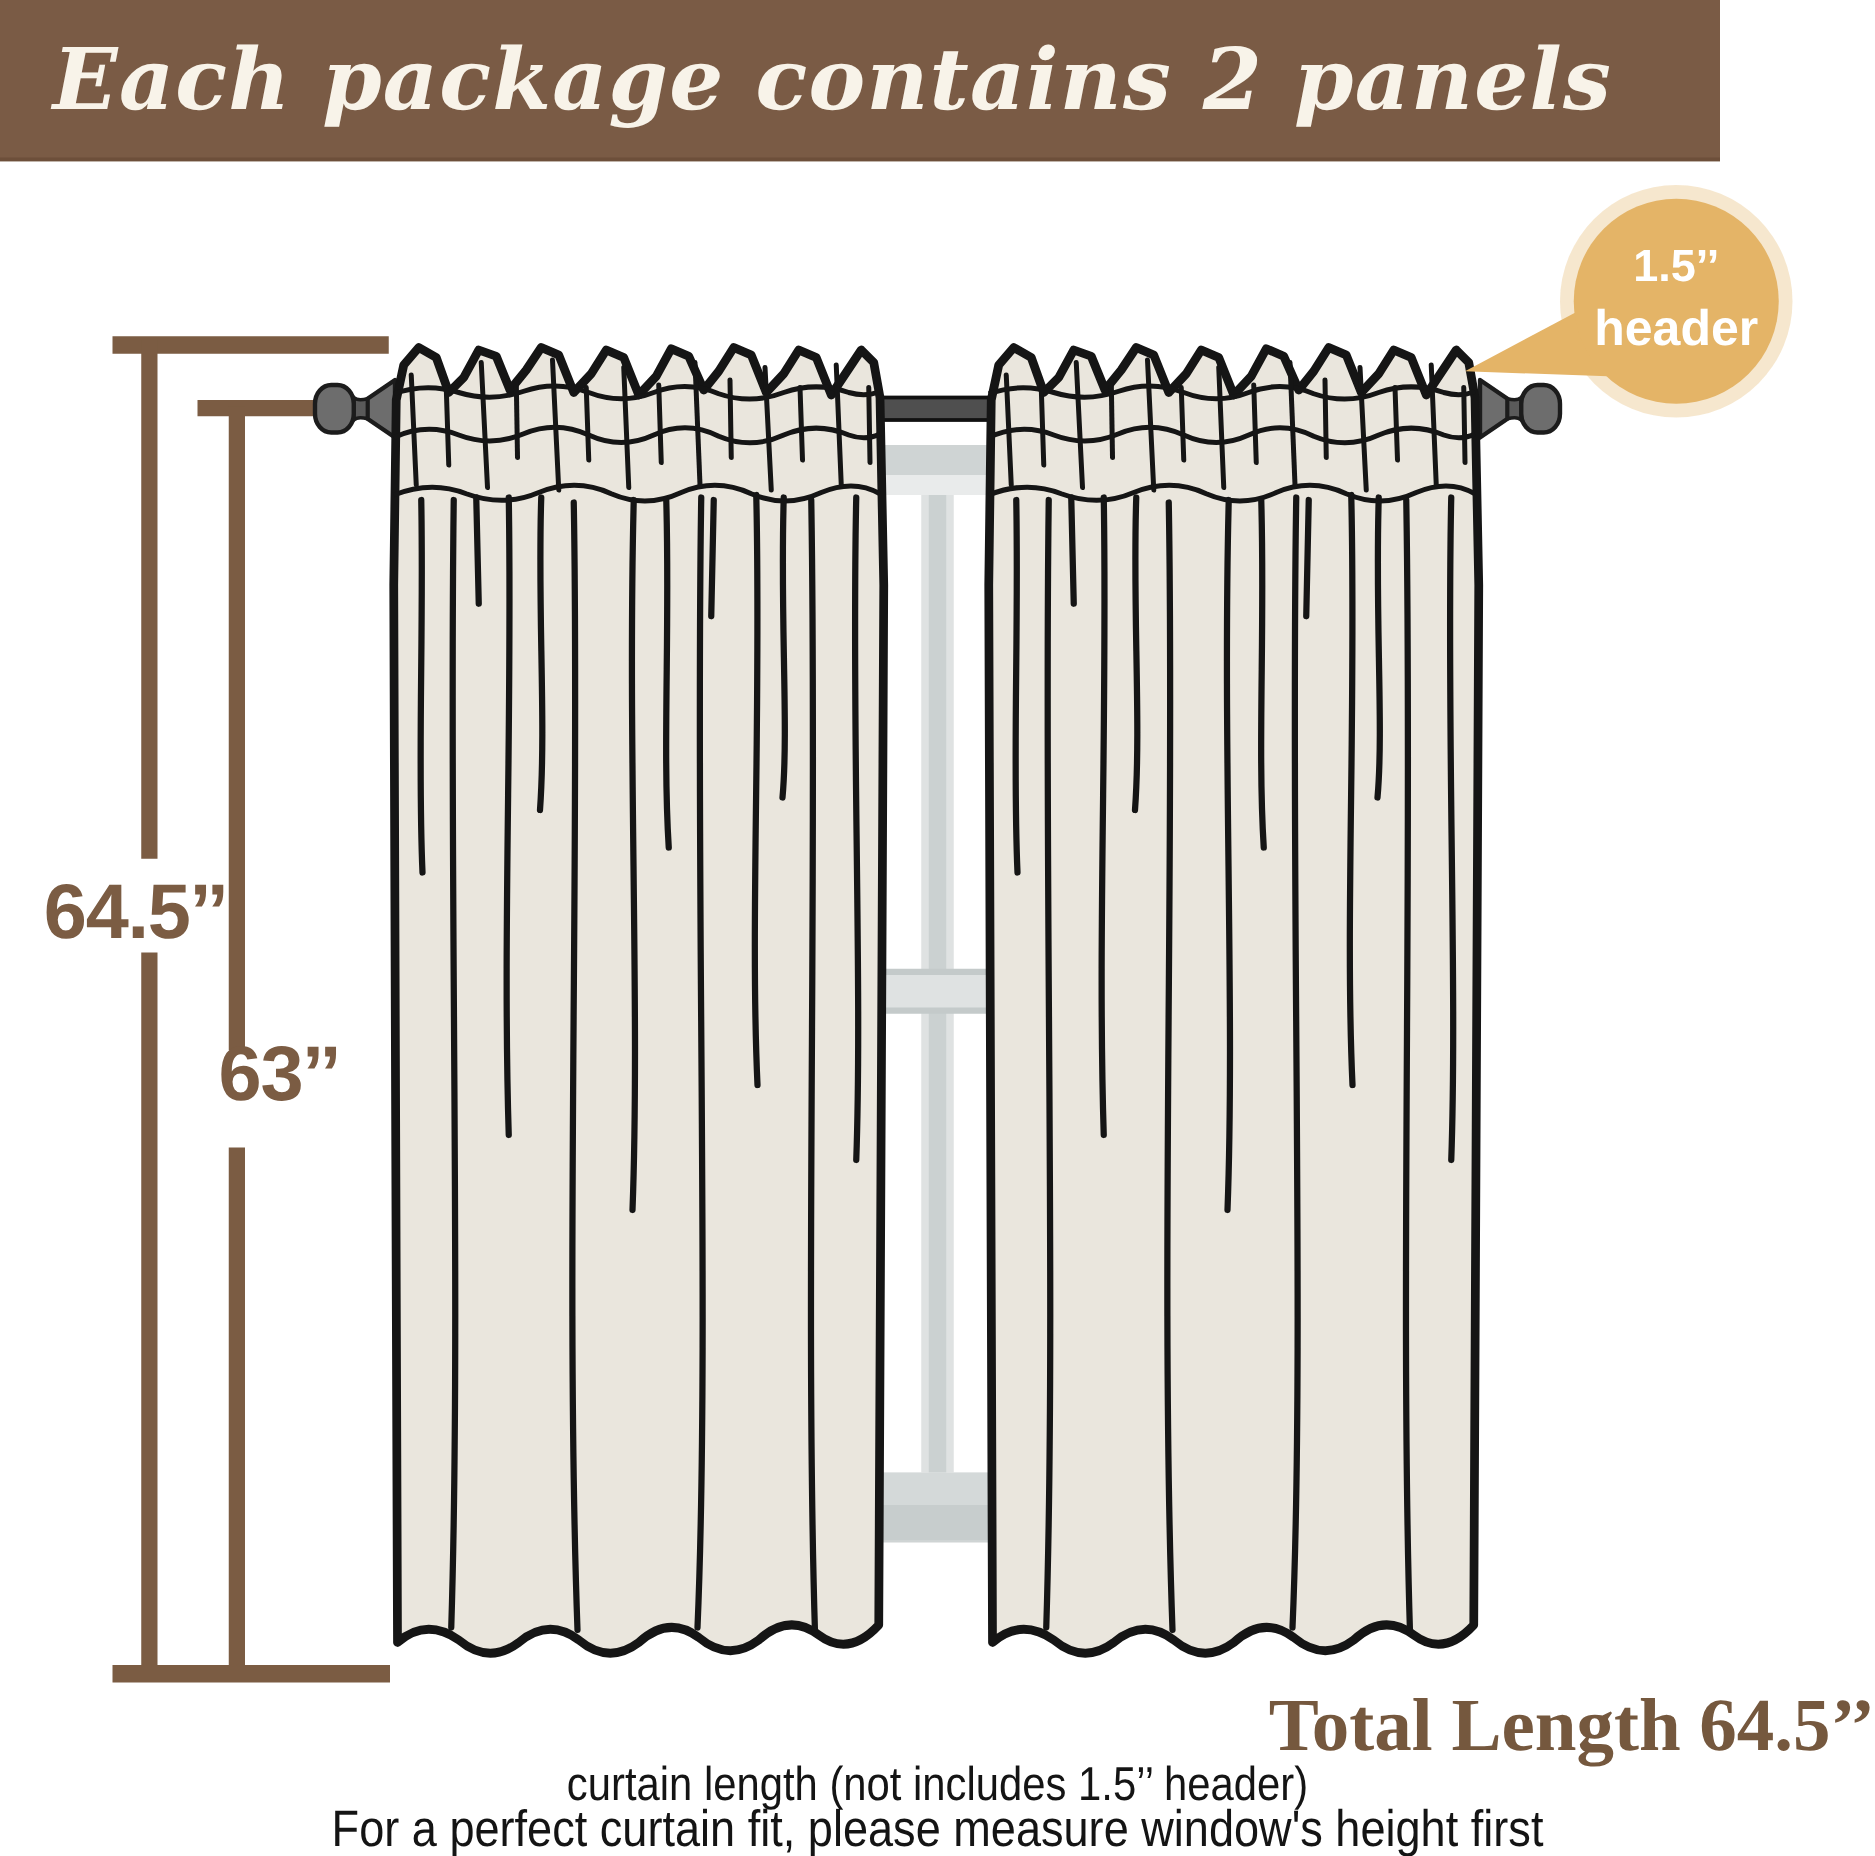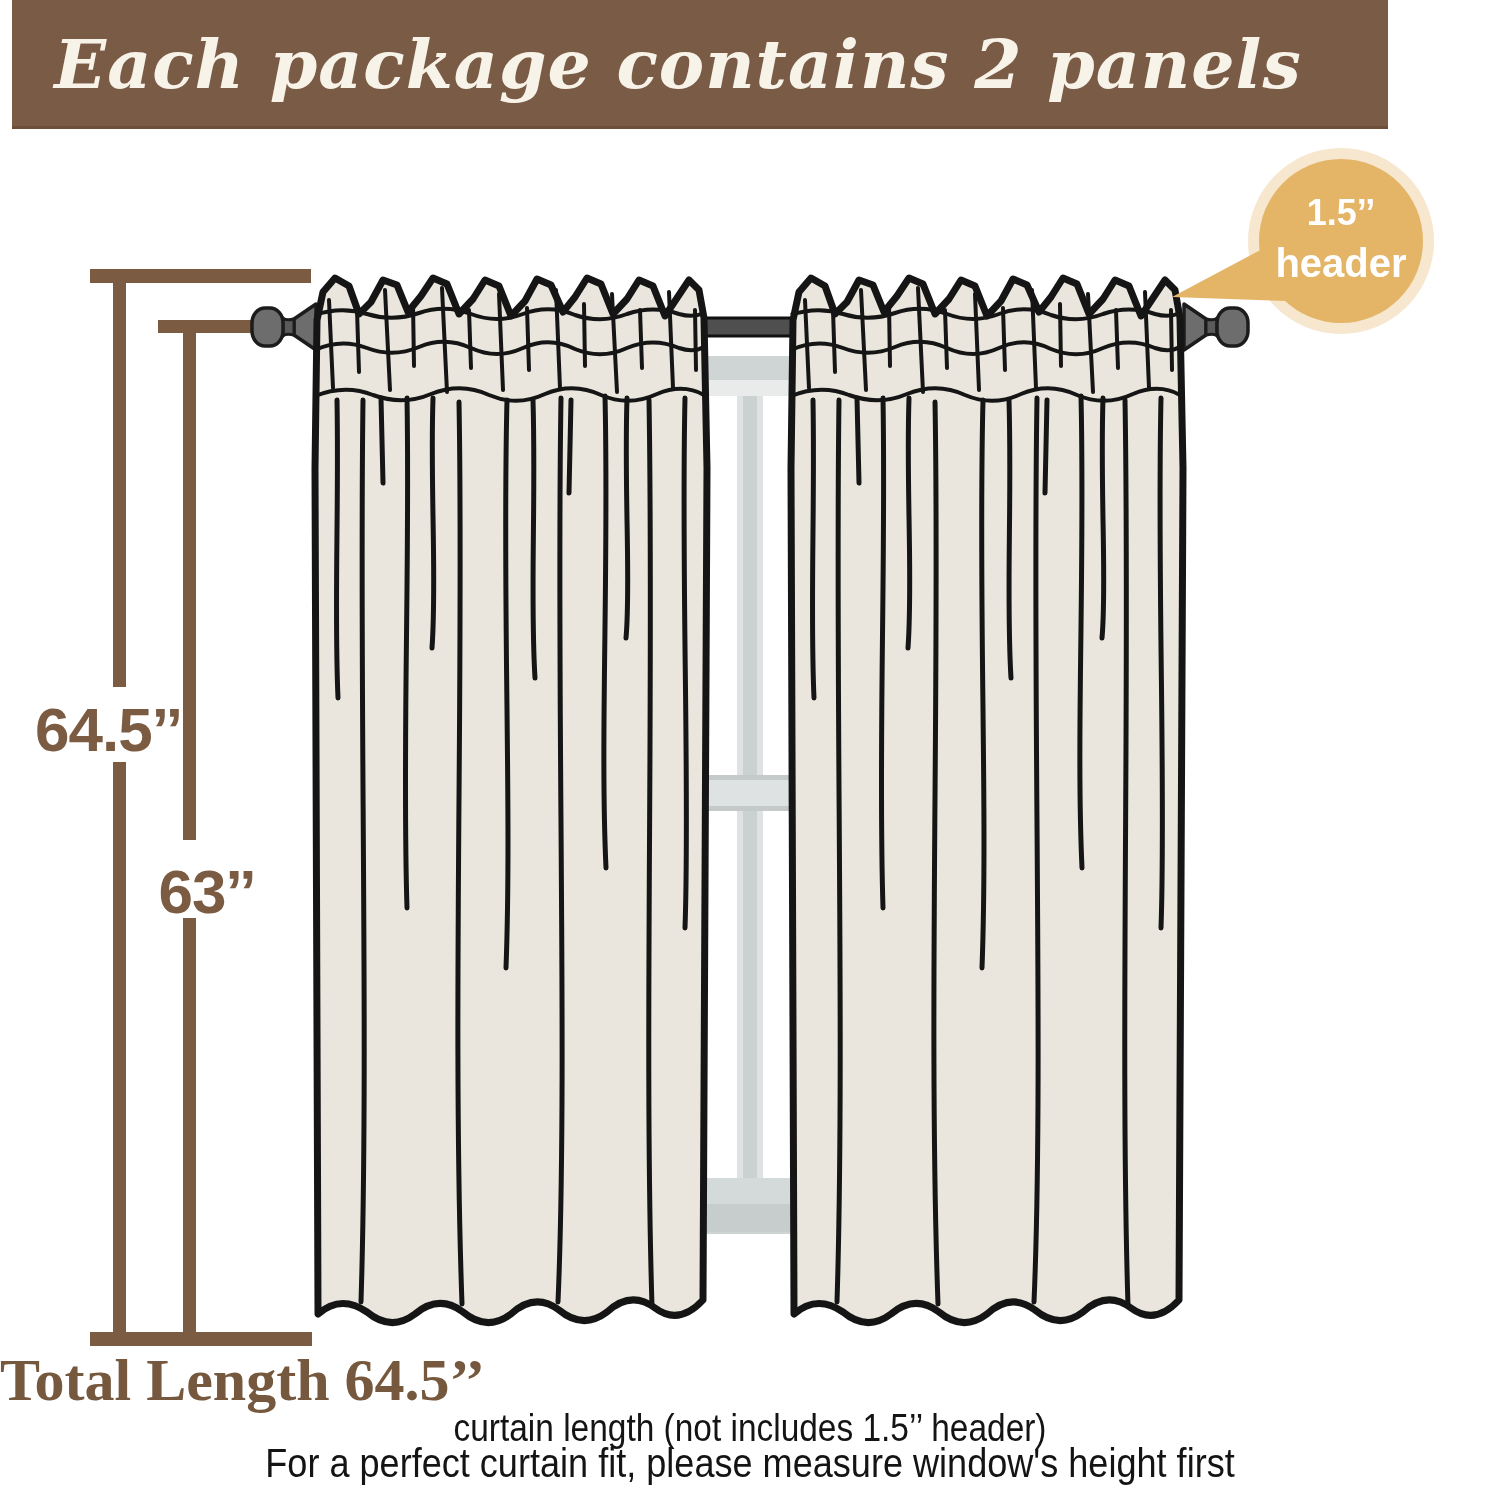--- a/index.html
+++ b/index.html
@@ -2,44 +2,44 @@
 <html><head>
 <meta charset="utf-8">
 <style>
   html,body{margin:0;padding:0;background:#ffffff;}
   body{width:1500px;height:1485px;position:relative;overflow:hidden;
        font-family:"Liberation Sans", sans-serif;}
   .stage{position:absolute;inset:0;}
 
   
   .banner{position:absolute;left:0;top:0;width:1376px;height:126px;
-          background:#7a5b45;border-bottom:3px solid #6d4f3a;margin-left:12px;}
+          background:#7a5b45;border-bottom:3px solid #6d4f3a;}
   .banner .title{position:absolute;left:0;right:0;top:0;height:126px;
           line-height:128px;text-align:center;
           font-family:"DejaVu Serif", serif;font-style:italic;font-weight:bold;
           font-size:68px;color:#f8f3e9;letter-spacing:1px;
           transform:translateX(-22px);}
 
   
   svg.diagram{position:absolute;left:0;top:0;width:1500px;height:1485px;}
 
   
   .dim-label{position:absolute;color:#7b5c43;font-weight:bold;
              font-size:62px;letter-spacing:-1px;text-align:center;}
   .dim-64{left:26px;top:694px;width:165px;}
-  .dim-63{left:142px;top:856px;width:130px;}
+  .dim-63{left:142px;top:824px;width:130px;text-align:right;}
 
   
   .badge-text{position:absolute;left:1251px;top:186px;width:180px;
               text-align:center;color:#ffffff;font-weight:bold;}
   .badge-text .l1{font-size:36px;line-height:54px;}
   .badge-text .l2{font-size:40px;line-height:46px;}
 
   
-  .foot-title{position:absolute;left:0;right:0;top:1346px;text-align:left;
+  .foot-title{position:absolute;left:0;right:0;top:1346px;text-align:right;
               font-family:"Liberation Serif", serif;font-weight:bold;
               font-size:60px;color:#75583e;letter-spacing:0px;}
   .foot-sub1{position:absolute;left:0;right:0;top:1408px;text-align:center;
              font-size:38px;color:#141414;line-height:40px;
              transform:scaleX(0.88);}
   .foot-sub2{position:absolute;left:0;right:0;top:1442px;text-align:center;
              font-size:41px;color:#141414;line-height:43px;
              transform:scaleX(0.88);}
 </style>
 </head>

